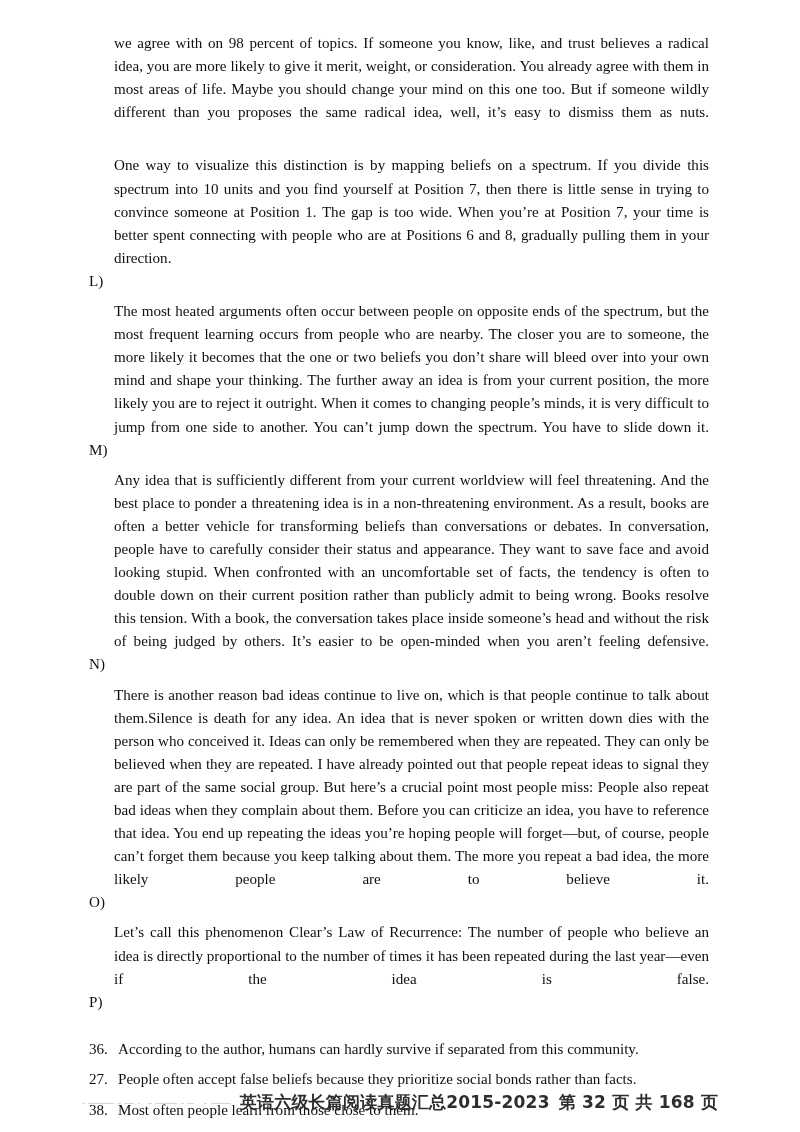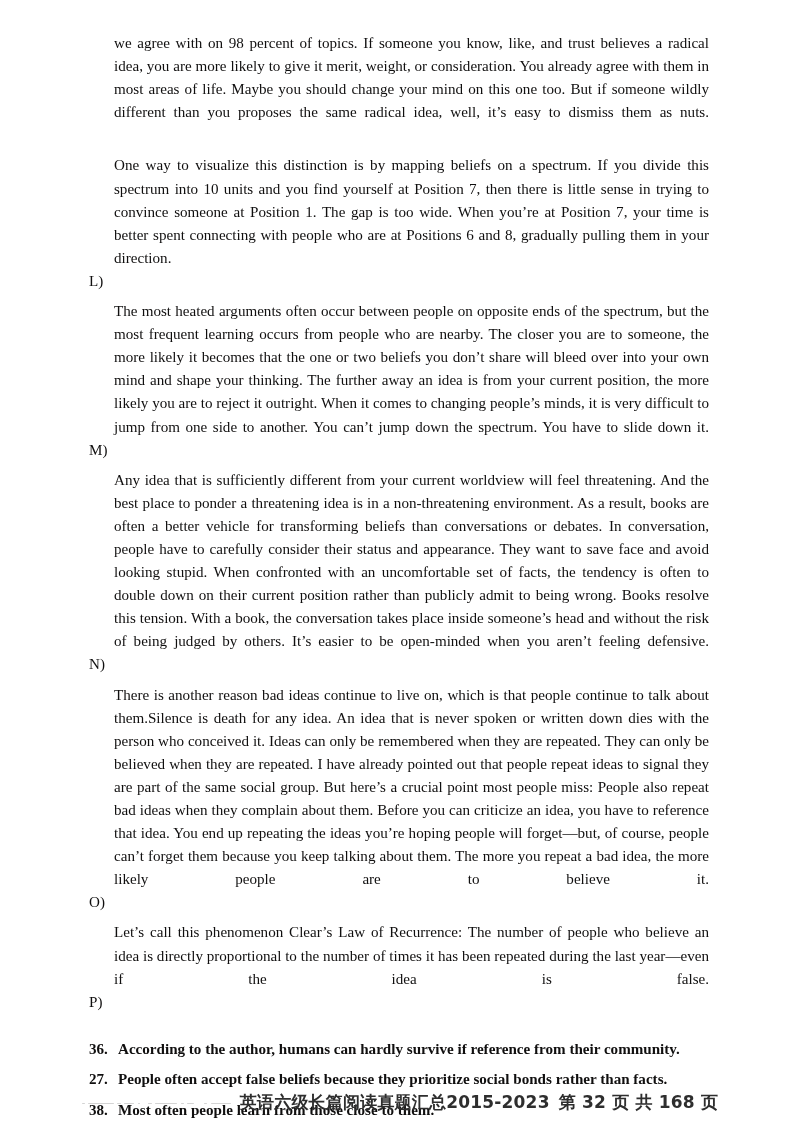--- a/index.html
+++ b/index.html
@@ -72,21 +72,20 @@
   
   .statements {
     margin-top: 24px;
   }
   .stmt {
     display: flex;
     align-items: flex-start;
     margin-bottom: 7.5px;
     font-size: 15.1px;
     line-height: 23.1px;
-    font-weight: bold;
   }
   .stmt .num {
     flex: 0 0 29px;
     width: 29px;
     white-space: nowrap;
   }
   .stmt .stext {
     flex: 1 1 auto;
     text-align: justify;
     text-justify: inter-word;
@@ -166,21 +165,21 @@
 
     <div class="para">
       <div class="marker">P)</div>
       <div class="ptext">Let’s call this phenomenon Clear’s Law of Recurrence: The number of people who believe an idea is directly proportional to the number of times it has been repeated during the last year—even if the idea is false.</div>
     </div>
 
     <div class="statements">
 
       <div class="stmt">
         <div class="num">36.</div>
-        <div class="stext">According to the author, humans can hardly survive if reference from their community.</div>
+        <div class="stext">According to the author, humans can hardly survive if separated from this community.</div>
       </div>
 
       <div class="stmt">
         <div class="num">27.</div>
         <div class="stext">People often accept false beliefs because they prioritize social bonds rather than facts.</div>
       </div>
 
       <div class="stmt">
         <div class="num">38.</div>
         <div class="stext">Most often people learn from those close to them.</div>

